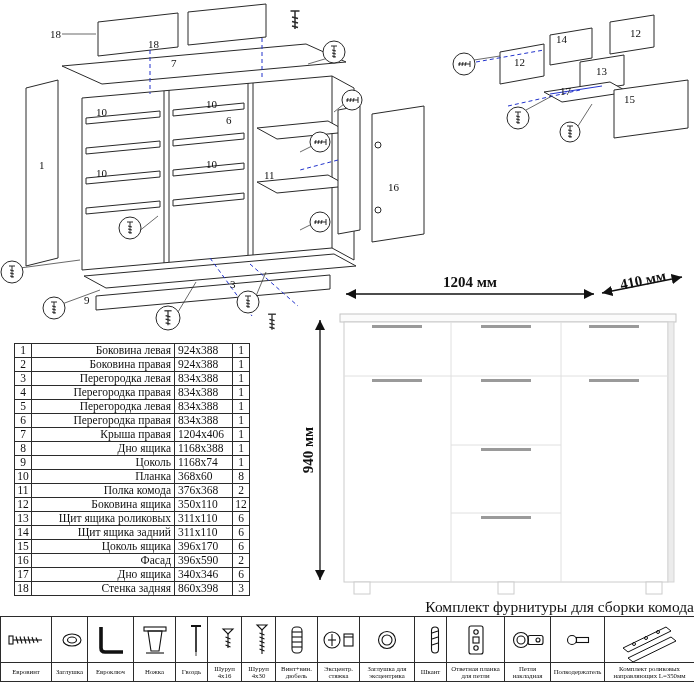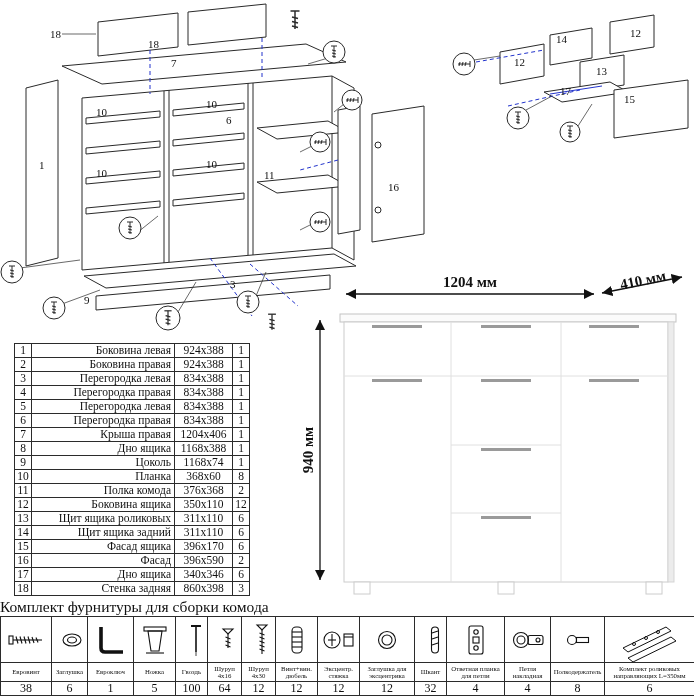--- a/index.html
+++ b/index.html
@@ -8,24 +8,24 @@
        font-family:"Liberation Serif","DejaVu Serif",serif}
   .abs{position:absolute}
   svg text{font-family:"Liberation Serif","DejaVu Serif",serif;font-size:11px;fill:#111}
   svg text.dim{font-size:15px;font-weight:bold}
   
   .parts{position:absolute;left:14px;top:343px;border-collapse:collapse}
   .parts td{border:1px solid #2b2b2b;font-size:11.5px;line-height:12.5px;height:14px;
             padding:0 3px;white-space:nowrap}
   .parts td.num{width:17px;text-align:center;padding:0 1px}
   .parts td.name{width:143px;text-align:right}
-  .parts td.size{width:58px;text-align:center}
+  .parts td.size{width:58px;}
   .parts td.qty{width:17px;text-align:center;padding:0 1px}
   
-  .hw-title{position:absolute;left:0;top:598px;width:694px;text-align:left;font-size:15.5px}
+  .hw-title{position:absolute;left:0;top:598px;width:694px;text-align:right;font-size:15.5px}
   .hw{position:absolute;left:0;top:616px;width:694px;table-layout:fixed;border-collapse:collapse}
   .hw td{border:1px solid #2b2b2b;text-align:center;vertical-align:middle;overflow:hidden}
   .hw tr.icon-row td{height:46px;padding:0}
   .hw tr.name-row td{height:19px;font-size:6.8px;line-height:7.2px;padding:1px 1px}
   .hw tr.qty-row td{height:14px;font-size:12px;line-height:13px;padding:0}
   .hw svg{display:block;margin:0 auto}
 </style>
 </head>
 <body>
 
@@ -260,21 +260,21 @@
         <td class="qty">6</td>
       </tr>
       <tr>
         <td class="num">14</td>
         <td class="name">Щит ящика задний</td>
         <td class="size">311x110</td>
         <td class="qty">6</td>
       </tr>
       <tr>
         <td class="num">15</td>
-        <td class="name">Фасад ящика</td>
+        <td class="name">Цоколь ящика</td>
         <td class="size">396x170</td>
         <td class="qty">6</td>
       </tr>
       <tr>
         <td class="num">16</td>
         <td class="name">Фасад</td>
         <td class="size">396x590</td>
         <td class="qty">2</td>
       </tr>
       <tr>
@@ -520,31 +520,14 @@
         <td>Шуруп 4х30</td>
         <td>Винт+вин. дюбель</td>
         <td>Эксцентр. стяжка</td>
         <td>Заглушка для эксцентрика</td>
         <td>Шкант</td>
         <td>Ответная планка для петли</td>
         <td>Петля накладная</td>
         <td>Полкодержатель</td>
         <td>Комплект роликовых направляющих L=350мм</td>
       </tr>
-  <tr class="qty-row">
-        <td>38</td>
-        <td>6</td>
-        <td>1</td>
-        <td>5</td>
-        <td>100</td>
-        <td>64</td>
-        <td>12</td>
-        <td>12</td>
-        <td>12</td>
-        <td>12</td>
-        <td>32</td>
-        <td>4</td>
-        <td>4</td>
-        <td>8</td>
-        <td>6</td>
-      </tr>
   </tbody>
 </table>
 
 </body></html>

